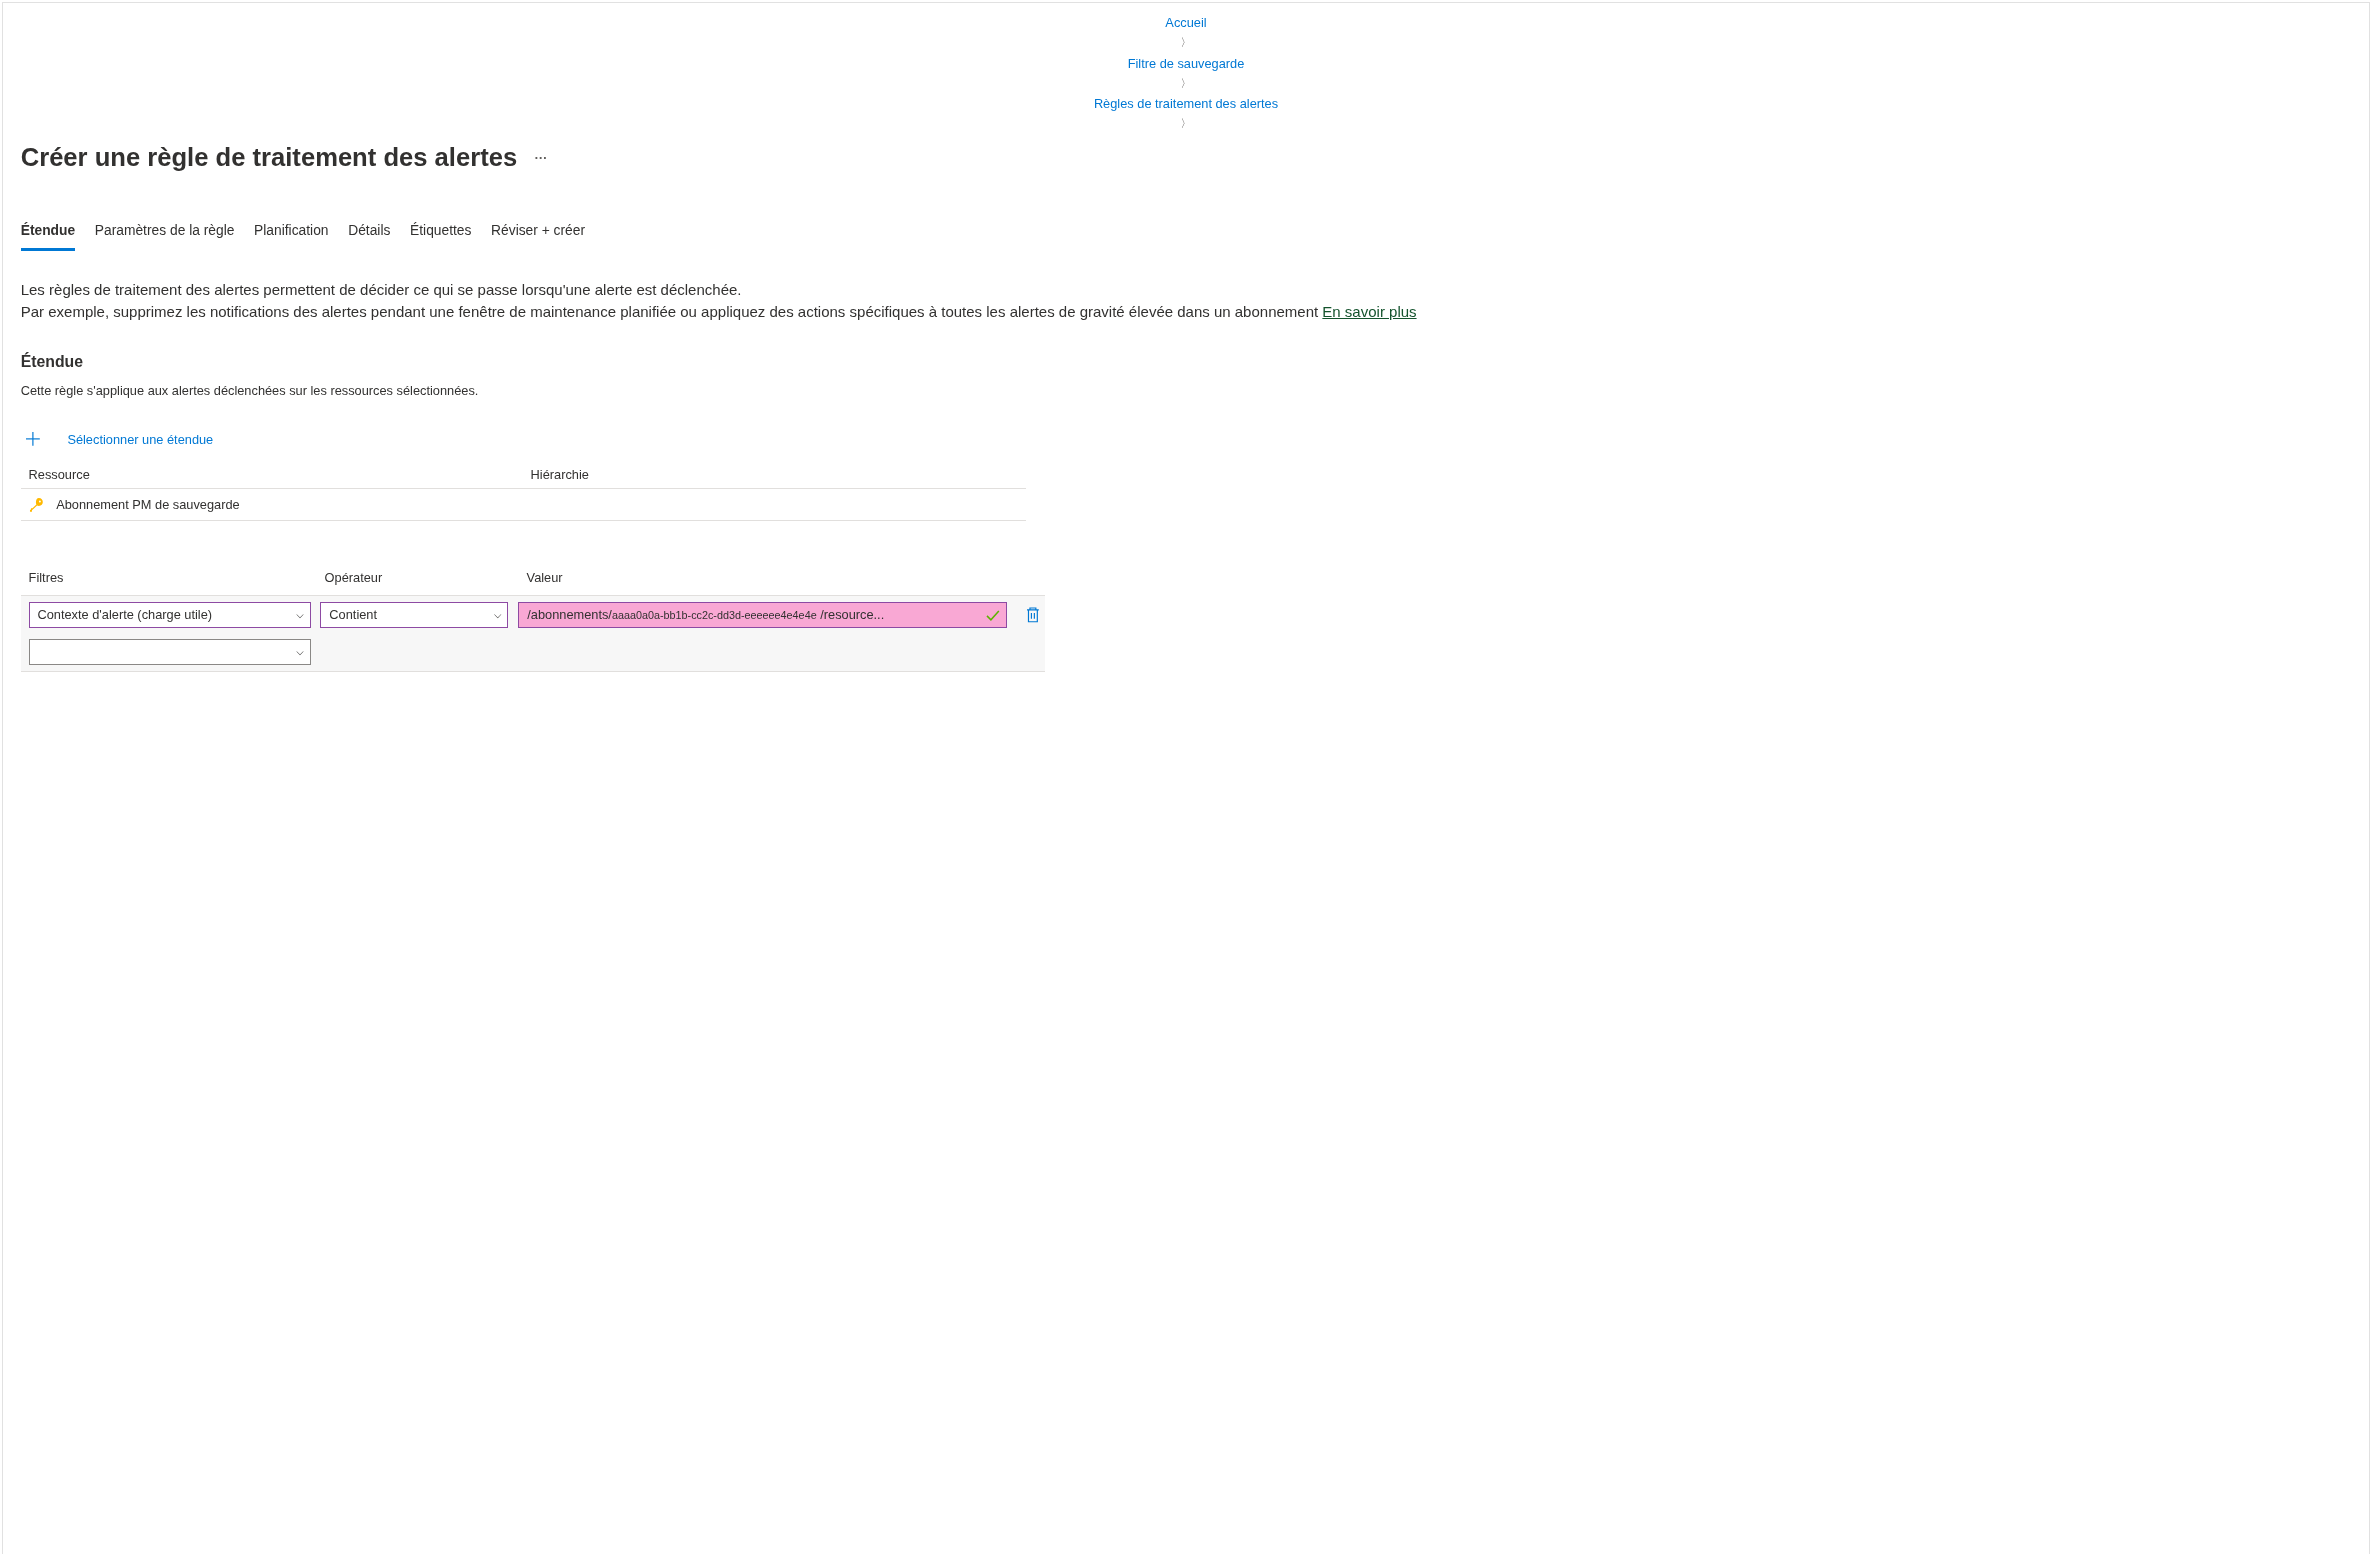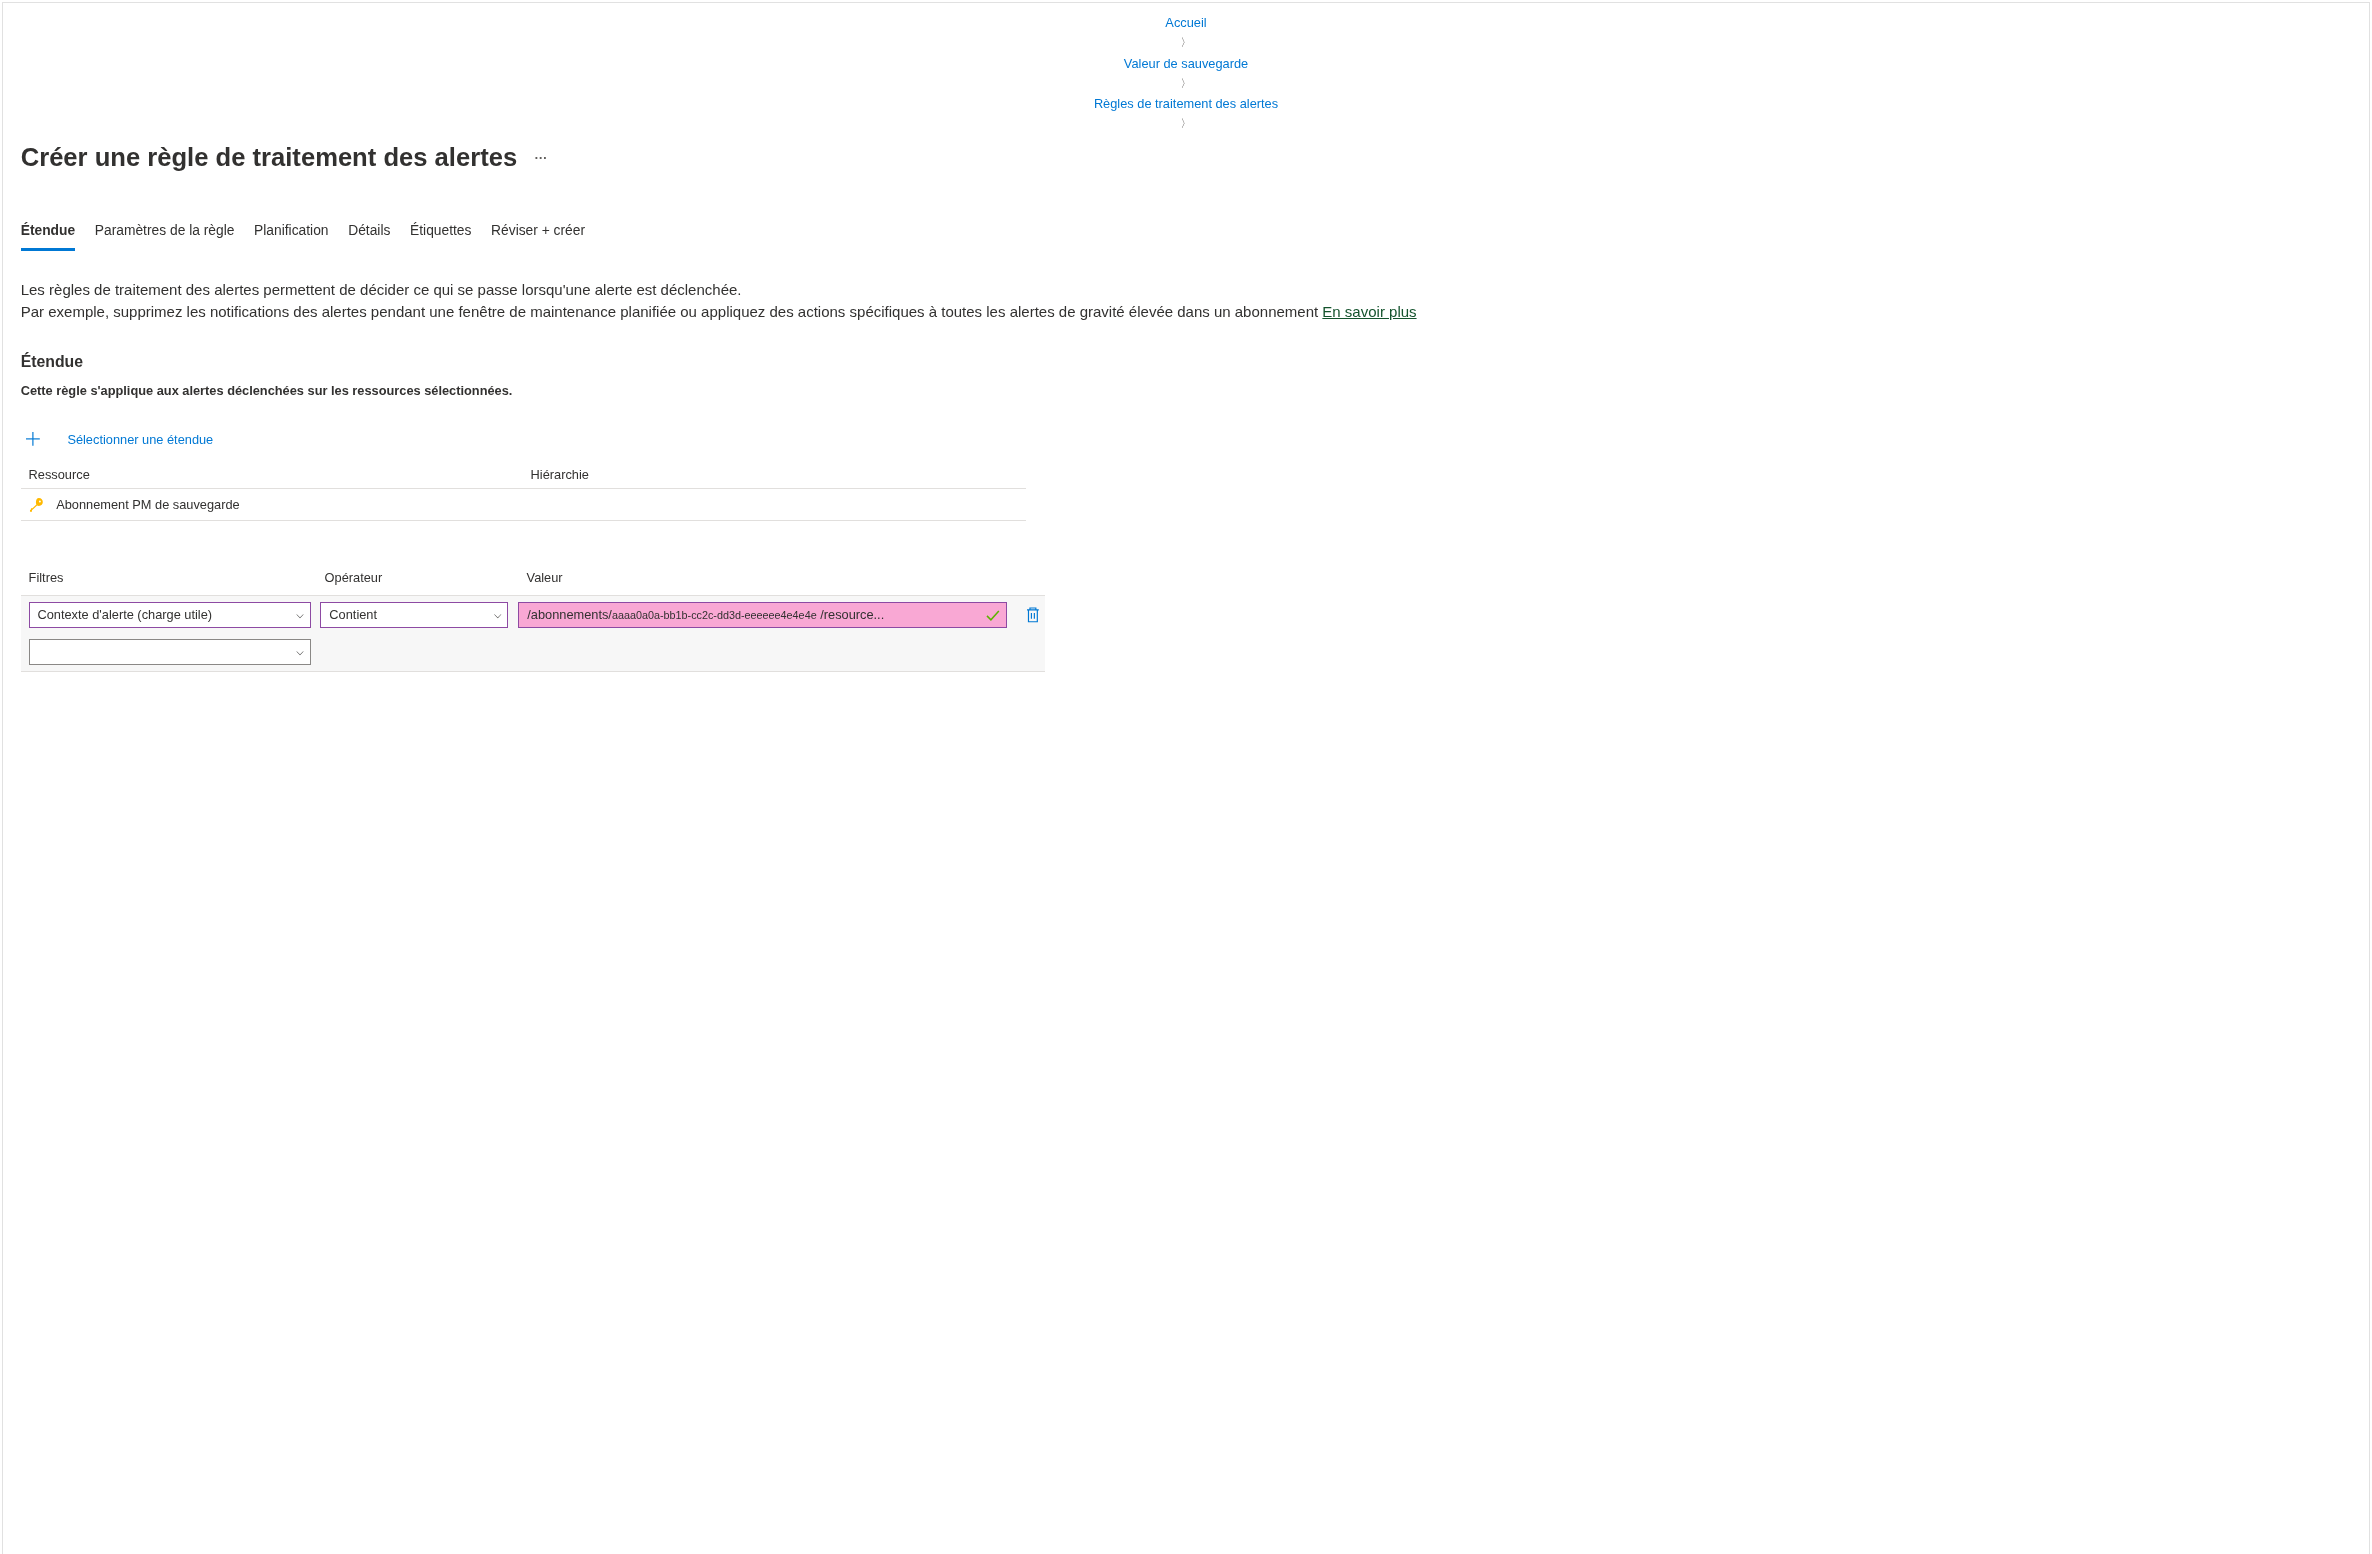--- a/index.html
+++ b/index.html
@@ -55,21 +55,21 @@
       line-height: 1.5;
       color: #323130;
     }
     .description a { color: #14532d; text-decoration: underline; }
     .section-heading {
       font-size: 15.8px;
       font-weight: 600;
       margin-top: 29.6px;
       color: #323130;
     }
-    .section-text { margin-top: 11.8px; font-size: 12.8px; color: #323130; font-weight: bold; }
+    .section-text { margin-top: 11.8px; font-size: 12.8px; color: #323130; }
     .select-scope {
       display: flex;
       align-items: center;
       gap: 27px;
       margin-top: 29.6px;
       color: #0078d4;
       cursor: pointer;
       padding: 3.9px;
       font-size: 12.8px;
     }
@@ -166,21 +166,21 @@
     .trash-icon { width: 15.8px; height: 17.7px; stroke: #0078d4; fill: none; cursor: pointer; margin-left: 7.9px; flex-shrink: 0; }
   </style>
 </head>
 <body>
 
 <div class="container">
 
   <div class="breadcrumb">
     <a href="#">Accueil</a>
     <span class="chevron">〉</span>
-    <a href="#">Valeur de sauvegarde</a>
+    <a href="#">Filtre de sauvegarde</a>
     <span class="chevron">〉</span>
     <a href="#">Règles de traitement des alertes</a>
     <span class="chevron">〉</span>
   </div>
 
   <div class="page-title">
     <span>Créer une règle de traitement des alertes</span>
     <span class="ellipsis">⋯</span>
   </div>
 

